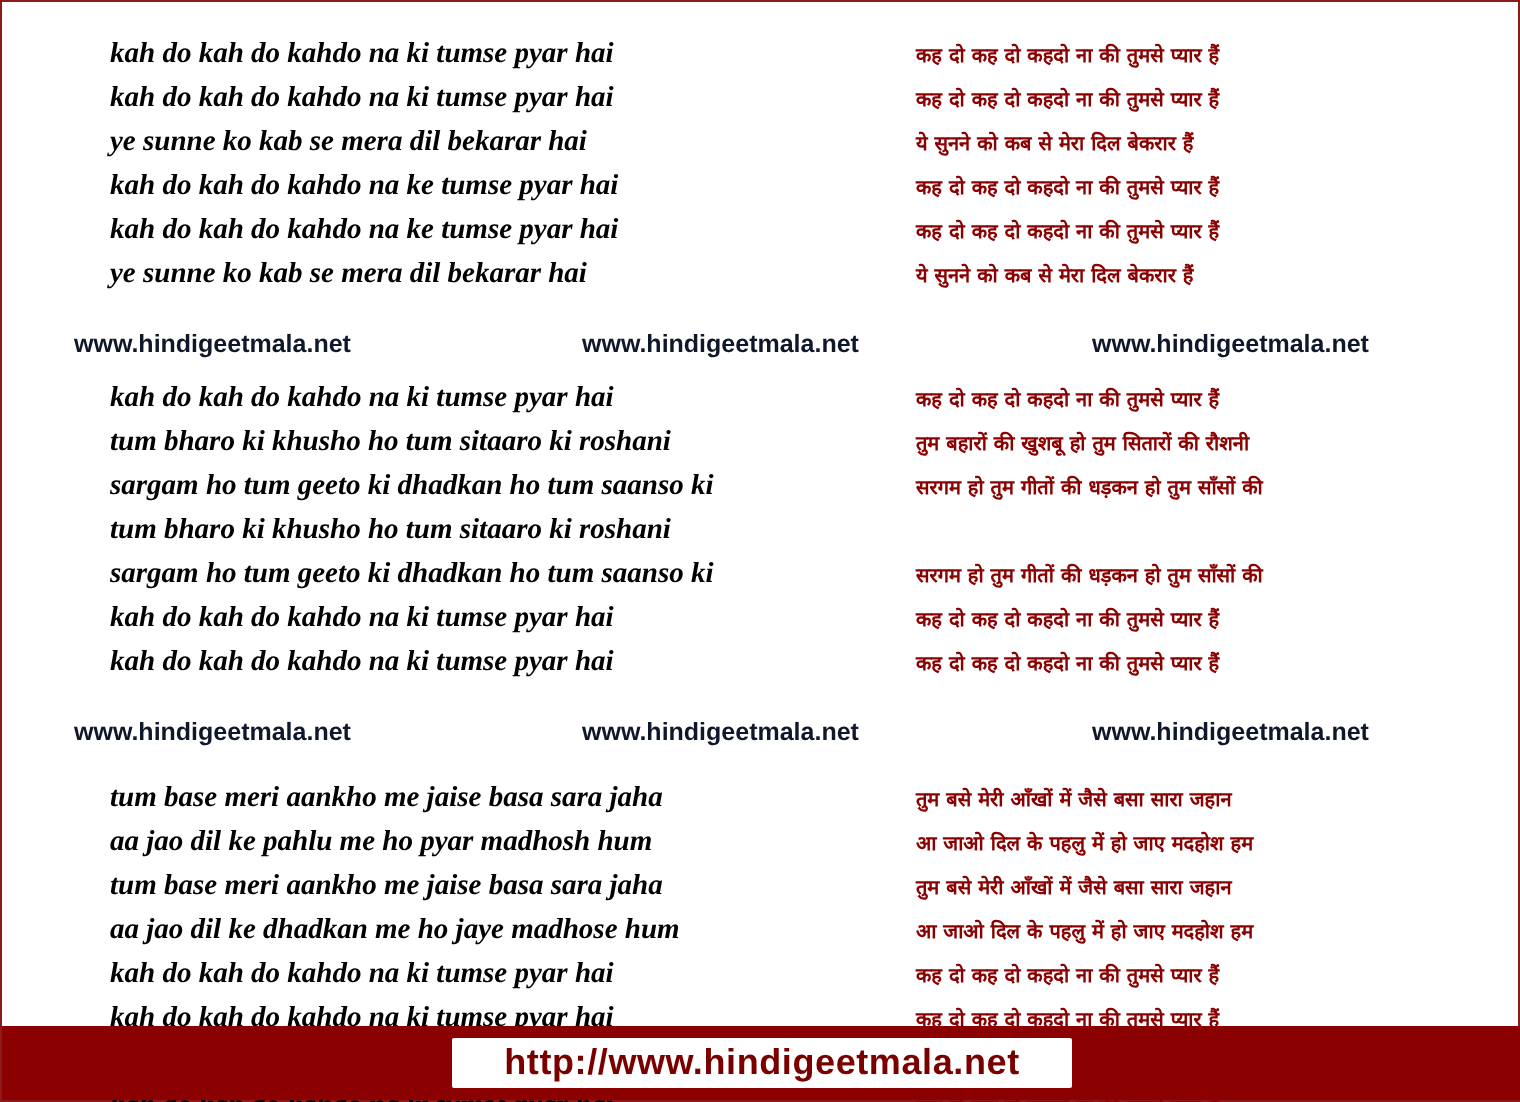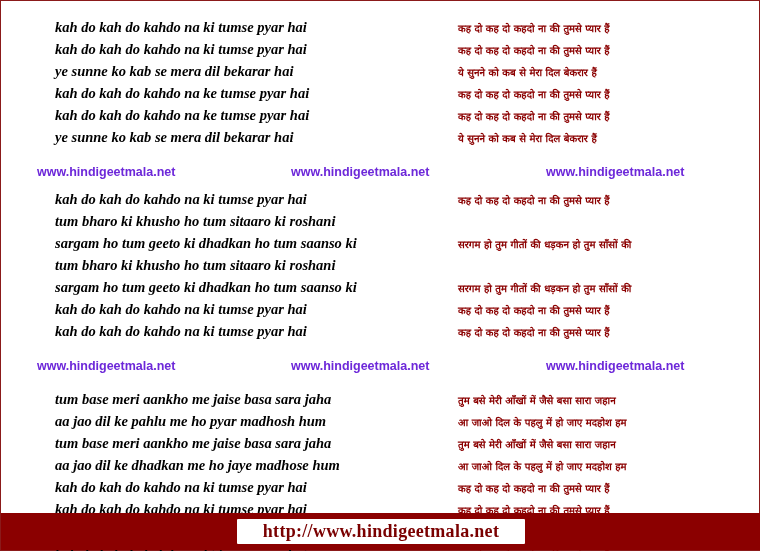--- a/index.html
+++ b/index.html
@@ -63,42 +63,42 @@
     position: relative;
     height: 18px;
     width: 100%;
   }
   .watermark {
     position: absolute;
     top: 0;
     font-family: "Liberation Sans", sans-serif;
     font-weight: bold;
     font-size: 12.5px;
-    color: #6d28d9;
+    color: #0f172a;
     letter-spacing: 0px;
     white-space: nowrap;
   }
   .wm-a { left: 36px; }
   .wm-b { left: 290px; }
   .wm-c { left: 545px; }
   .footer {
     position: absolute;
     left: 0;
     bottom: 0;
     width: 760px;
     height: 37px;
     background: #8b0000;
     display: flex;
     align-items: center;
     justify-content: center;
   }
   .footer-url {
     background: #ffffff;
     color: #7a0000;
-    font-family: Liberation Serif, serif;
+    font-family: Liberation Sans, sans-serif;
     font-weight: bold;
     font-size: 18px;
     padding: 2px 26px;
     border-radius: 1px;
     letter-spacing: 0.3px;
   }
   .spacer-sm { height: 8px; }
   .spacer-md { height: 14px; }
 </style>
 </head>
@@ -143,20 +143,21 @@
 
     <div class="spacer-sm"></div>
 
     <div class="block">
       <div class="line">
         <div class="col-left">kah do kah do kahdo na ki tumse pyar hai</div>
         <div class="col-right">कह दो कह दो कहदो ना की तुमसे प्यार हैं</div>
       </div>
       <div class="line">
         <div class="col-left">tum bharo ki khusho ho tum sitaaro ki roshani</div>
+        <div class="col-right">तुम बहारों की खुशबू हो तुम सितारों की रौशनी</div>
       </div>
       <div class="line">
         <div class="col-left">sargam ho tum geeto ki dhadkan ho tum saanso ki</div>
         <div class="col-right">सरगम हो तुम गीतों की धड़कन हो तुम साँसों की</div>
       </div>
       <div class="line">
         <div class="col-left">tum bharo ki khusho ho tum sitaaro ki roshani</div>
       </div>
       <div class="line">
         <div class="col-left">sargam ho tum geeto ki dhadkan ho tum saanso ki</div>

